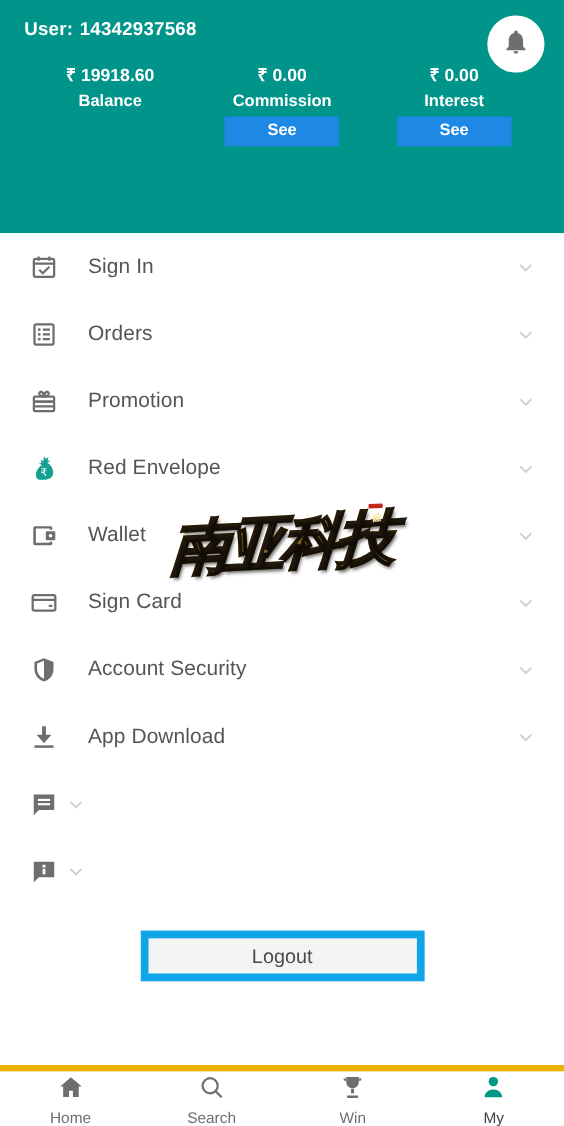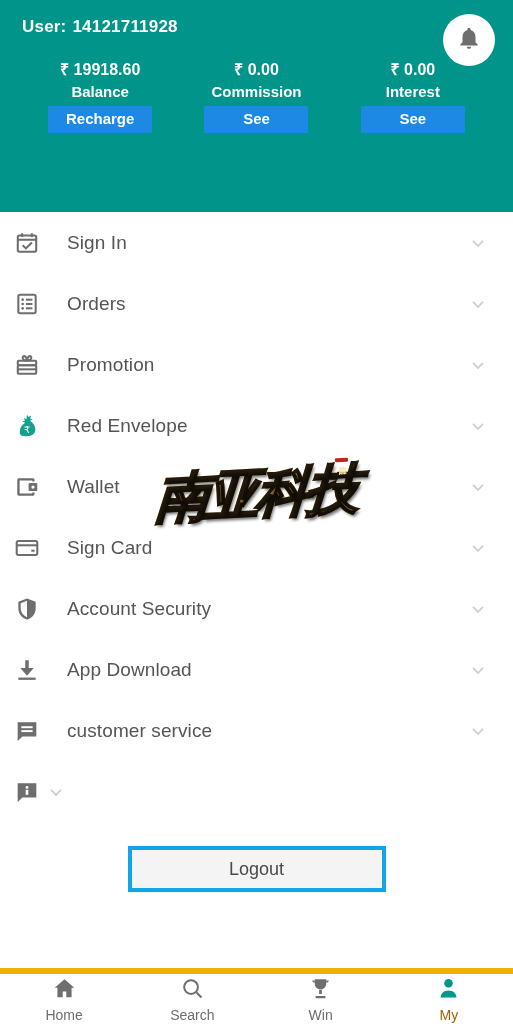--- a/index.html
+++ b/index.html
@@ -49,21 +49,21 @@
     cursor:pointer;
     font-family:"Liberation Sans", sans-serif;
     line-height:1.25;
   }
 
   
   .menu { background:#ffffff; flex:0 0 auto; position:relative; z-index:1; }
   .menu-row {
     height:61px;
     display:flex; align-items:center;
-    padding:0 24px 0 9px;
+    padding:0 24px 0 22px;
     cursor:pointer;
     position:relative;
   }
   .menu-row .ico { width:36px; flex:0 0 36px; display:flex; align-items:center; justify-content:center; }
   .menu-row .ico svg { width:26px; height:26px; }
   .menu-row .txt { font-size:19px; color:#555555; margin-left:22px; flex:1 1 auto; letter-spacing:.1px; }
   .menu-row .chev { width:22px; flex:0 0 22px; display:flex; align-items:center; justify-content:center; }
   .menu-row .chev svg { width:20px; height:20px; stroke:#cfcfcf; fill:none; stroke-width:2.1; }
 
   .ic-gray { fill:#6e6e6e; }
@@ -110,66 +110,65 @@
     border-radius:1px;
     transform:rotate(-3deg);
   }
 
   
   .spacer-area { flex:1 1 auto; background:#ffffff; position:relative; }
   .logout-wrap { padding-top:24px; display:flex; justify-content:center; }
   .logout-btn {
     width:258px; height:46px;
     background:#f4f4f4;
-    border:4px solid #0ea5e9;
+    border:7px solid #0ea5e9;
     color:#4a4a4a;
     font-size:18px;
     font-family:"Liberation Sans", sans-serif;
     cursor:pointer;
     box-shadow:0 1px 1px rgba(0,0,0,.05);
   }
   .grayfill { position:absolute; left:0; right:0; bottom:0; top:0; background:#fafafa; z-index:-1; }
 
   
   .tabbar {
     height:56px; flex:0 0 auto;
     background:#ffffff;
     border-top:6px solid #eab308;
     display:flex;
   }
   .tab { flex:1 1 25%; display:flex; flex-direction:column; align-items:center; justify-content:center; cursor:pointer; gap:3px; }
   .tab svg { width:25px; height:25px; fill:#6e6e6e; }
   .tab .tlabel { font-size:14px; color:#6e6e6e; line-height:1; }
   .tab.active svg { fill:#009688; }
-  .tab.active .tlabel { color:#a16207; }
+  .tab.active .tlabel { color:#404040; }
 </style>
 </head>
 <body>
 
 <div class="phone">
 
   <div class="header">
 
     <div class="hdr-user-line">
-      <span class="lbl">User:</span><span class="val">14121711928</span>
+      <span class="lbl">User:</span><span class="val">14342937568</span>
     </div>
 
     <div class="bell-btn">
       <span>
         <svg viewBox="0 0 24 24">
             <path d="M12 22c1.1 0 2-.9 2-2h-4c0 1.1.9 2 2 2zm6-6v-5c0-3.07-1.64-5.64-4.5-6.32V4a1.5 1.5 0 0 0-3 0v.68C7.63 5.36 6 7.92 6 11v5l-2 2v1h16v-1l-2-2z"></path>
           </svg>
       </span>
     </div>
 
     <div class="stats">
       <div class="stat">
         <div class="stat-amount">₹ 19918.60</div>
         <div class="stat-label">Balance</div>
-        <button class="stat-btn">Recharge</button>
       </div>
       <div class="stat">
         <div class="stat-amount">₹ 0.00</div>
         <div class="stat-label">Commission</div>
         <button class="stat-btn">See</button>
       </div>
       <div class="stat">
         <div class="stat-amount">₹ 0.00</div>
         <div class="stat-label">Interest</div>
         <button class="stat-btn">See</button>
@@ -313,21 +312,20 @@
     </div>
 
     <div class="menu-row">
       <span class="ico">
         <svg viewBox="0 0 24 24">
             <path class="ic-gray" d="M3.4 4h17.2v13H7.8L3.4 21.3z"></path>
             <rect x="6.8" y="7.6" width="10.4" height="1.8" fill="#ffffff"></rect>
             <rect x="6.8" y="11.2" width="10.4" height="1.8" fill="#ffffff"></rect>
           </svg>
       </span>
-      <span class="txt">customer service</span>
       <span class="chev">
           <svg viewBox="0 0 24 24">
             <polyline points="6,9.5 12,15.5 18,9.5"></polyline>
           </svg>
         </span>
     </div>
 
     <div class="menu-row">
       <span class="ico">
         <svg viewBox="0 0 24 24">

